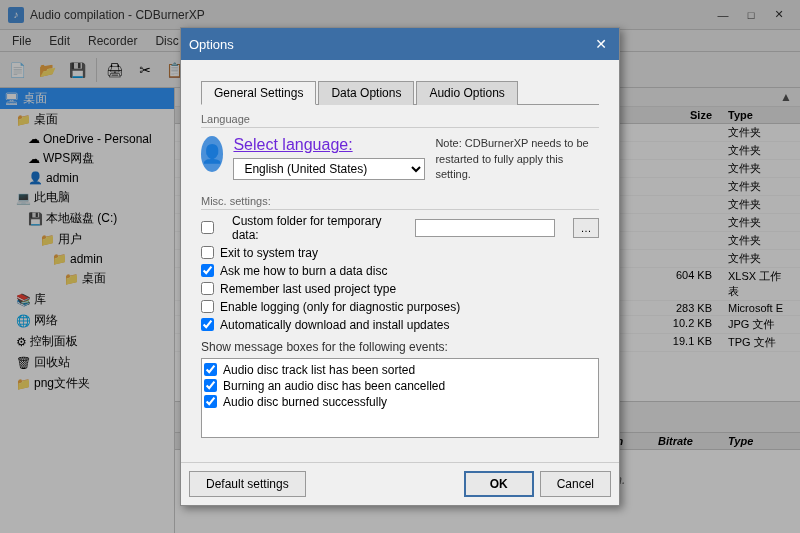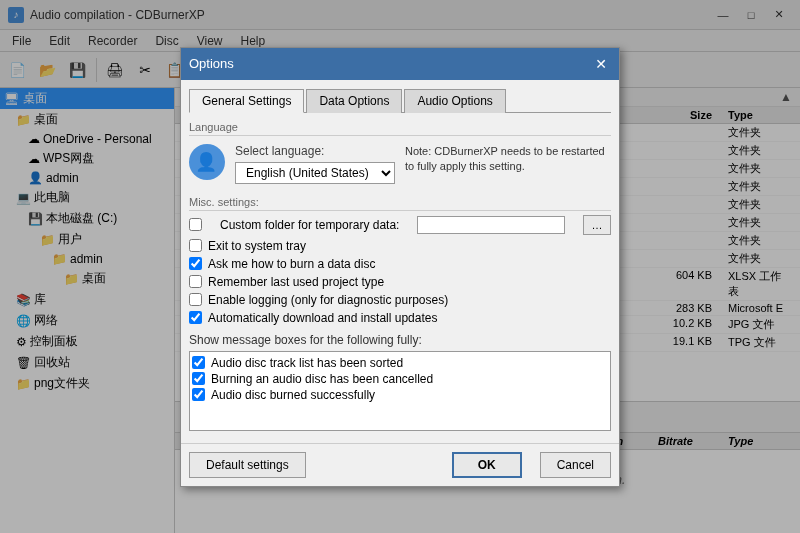--- a/index.html
+++ b/index.html
@@ -236,21 +236,21 @@
     .dialog-close {
       width: 20px; height: 20px;
       background: transparent;
       border: none;
       color: white;
       cursor: pointer;
       font-size: 14px;
       display: flex; align-items: center; justify-content: center;
     }
     .dialog-body {
-      padding: 8px;
+      padding: 20px;
     }
     .tab-bar {
       display: flex;
       margin-bottom: 8px;
       border-bottom: 1px solid #999;
     }
     .tab {
       padding: 4px 12px;
       background: #d8d8d8;
       border: 1px solid #999;
@@ -283,27 +283,27 @@
       padding: 4px 0;
     }
     .lang-icon {
       width: 36px; height: 36px;
       background: #4a90d9;
       border-radius: 50%;
       display: flex; align-items: center; justify-content: center;
       font-size: 18px;
     }
     .lang-left { display: flex; flex-direction: column; gap: 4px; }
-    .lang-label { font-size: 12px; color: #404040; }
+    .lang-label { font-size: 16px; color: #6d28d9; text-decoration: underline; }
     .lang-select {
       padding: 2px 6px;
       font-size: 12px;
       border: 1px solid #999;
       background: white;
-      width: 160px;
+      width: 192px;
     }
     .lang-note {
       font-size: 11px;
       color: #333;
       max-width: 200px;
       line-height: 1.4;
     }
 
     .misc-label {
       font-size: 11px;
@@ -352,21 +352,21 @@
       overflow-y: auto;
       padding: 2px;
     }
     .events-list .checkbox-row {
       margin: 2px 0;
     }
 
     .dialog-footer {
       display: flex;
       justify-content: flex-end;
-      gap: 18px;
+      gap: 6px;
       padding: 8px;
       border-top: 1px solid #ccc;
       margin-top: 4px;
     }
     .dlg-btn {
       padding: 4px 16px;
       font-size: 12px;
       border: 1px solid #999;
       background: #e8e8e8;
       cursor: pointer;
@@ -650,21 +650,21 @@
       </div>
       <div class="checkbox-row">
         <input type="checkbox" style="">
         <span>Enable logging (only for diagnostic purposes)</span>
       </div>
       <div class="checkbox-row">
         <input type="checkbox" checked="" style="">
         <span>Automatically download and install updates</span>
       </div>
 
-      <div class="events-label">Show message boxes for the following fully:</div>
+      <div class="events-label">Show message boxes for the following events:</div>
       <div class="events-list">
         <div class="checkbox-row">
           <input type="checkbox" checked="" style="">
           <span>Audio disc track list has been sorted</span>
         </div>
         <div class="checkbox-row">
           <input type="checkbox" checked="" style="">
           <span>Burning an audio disc has been cancelled</span>
         </div>
         <div class="checkbox-row">

